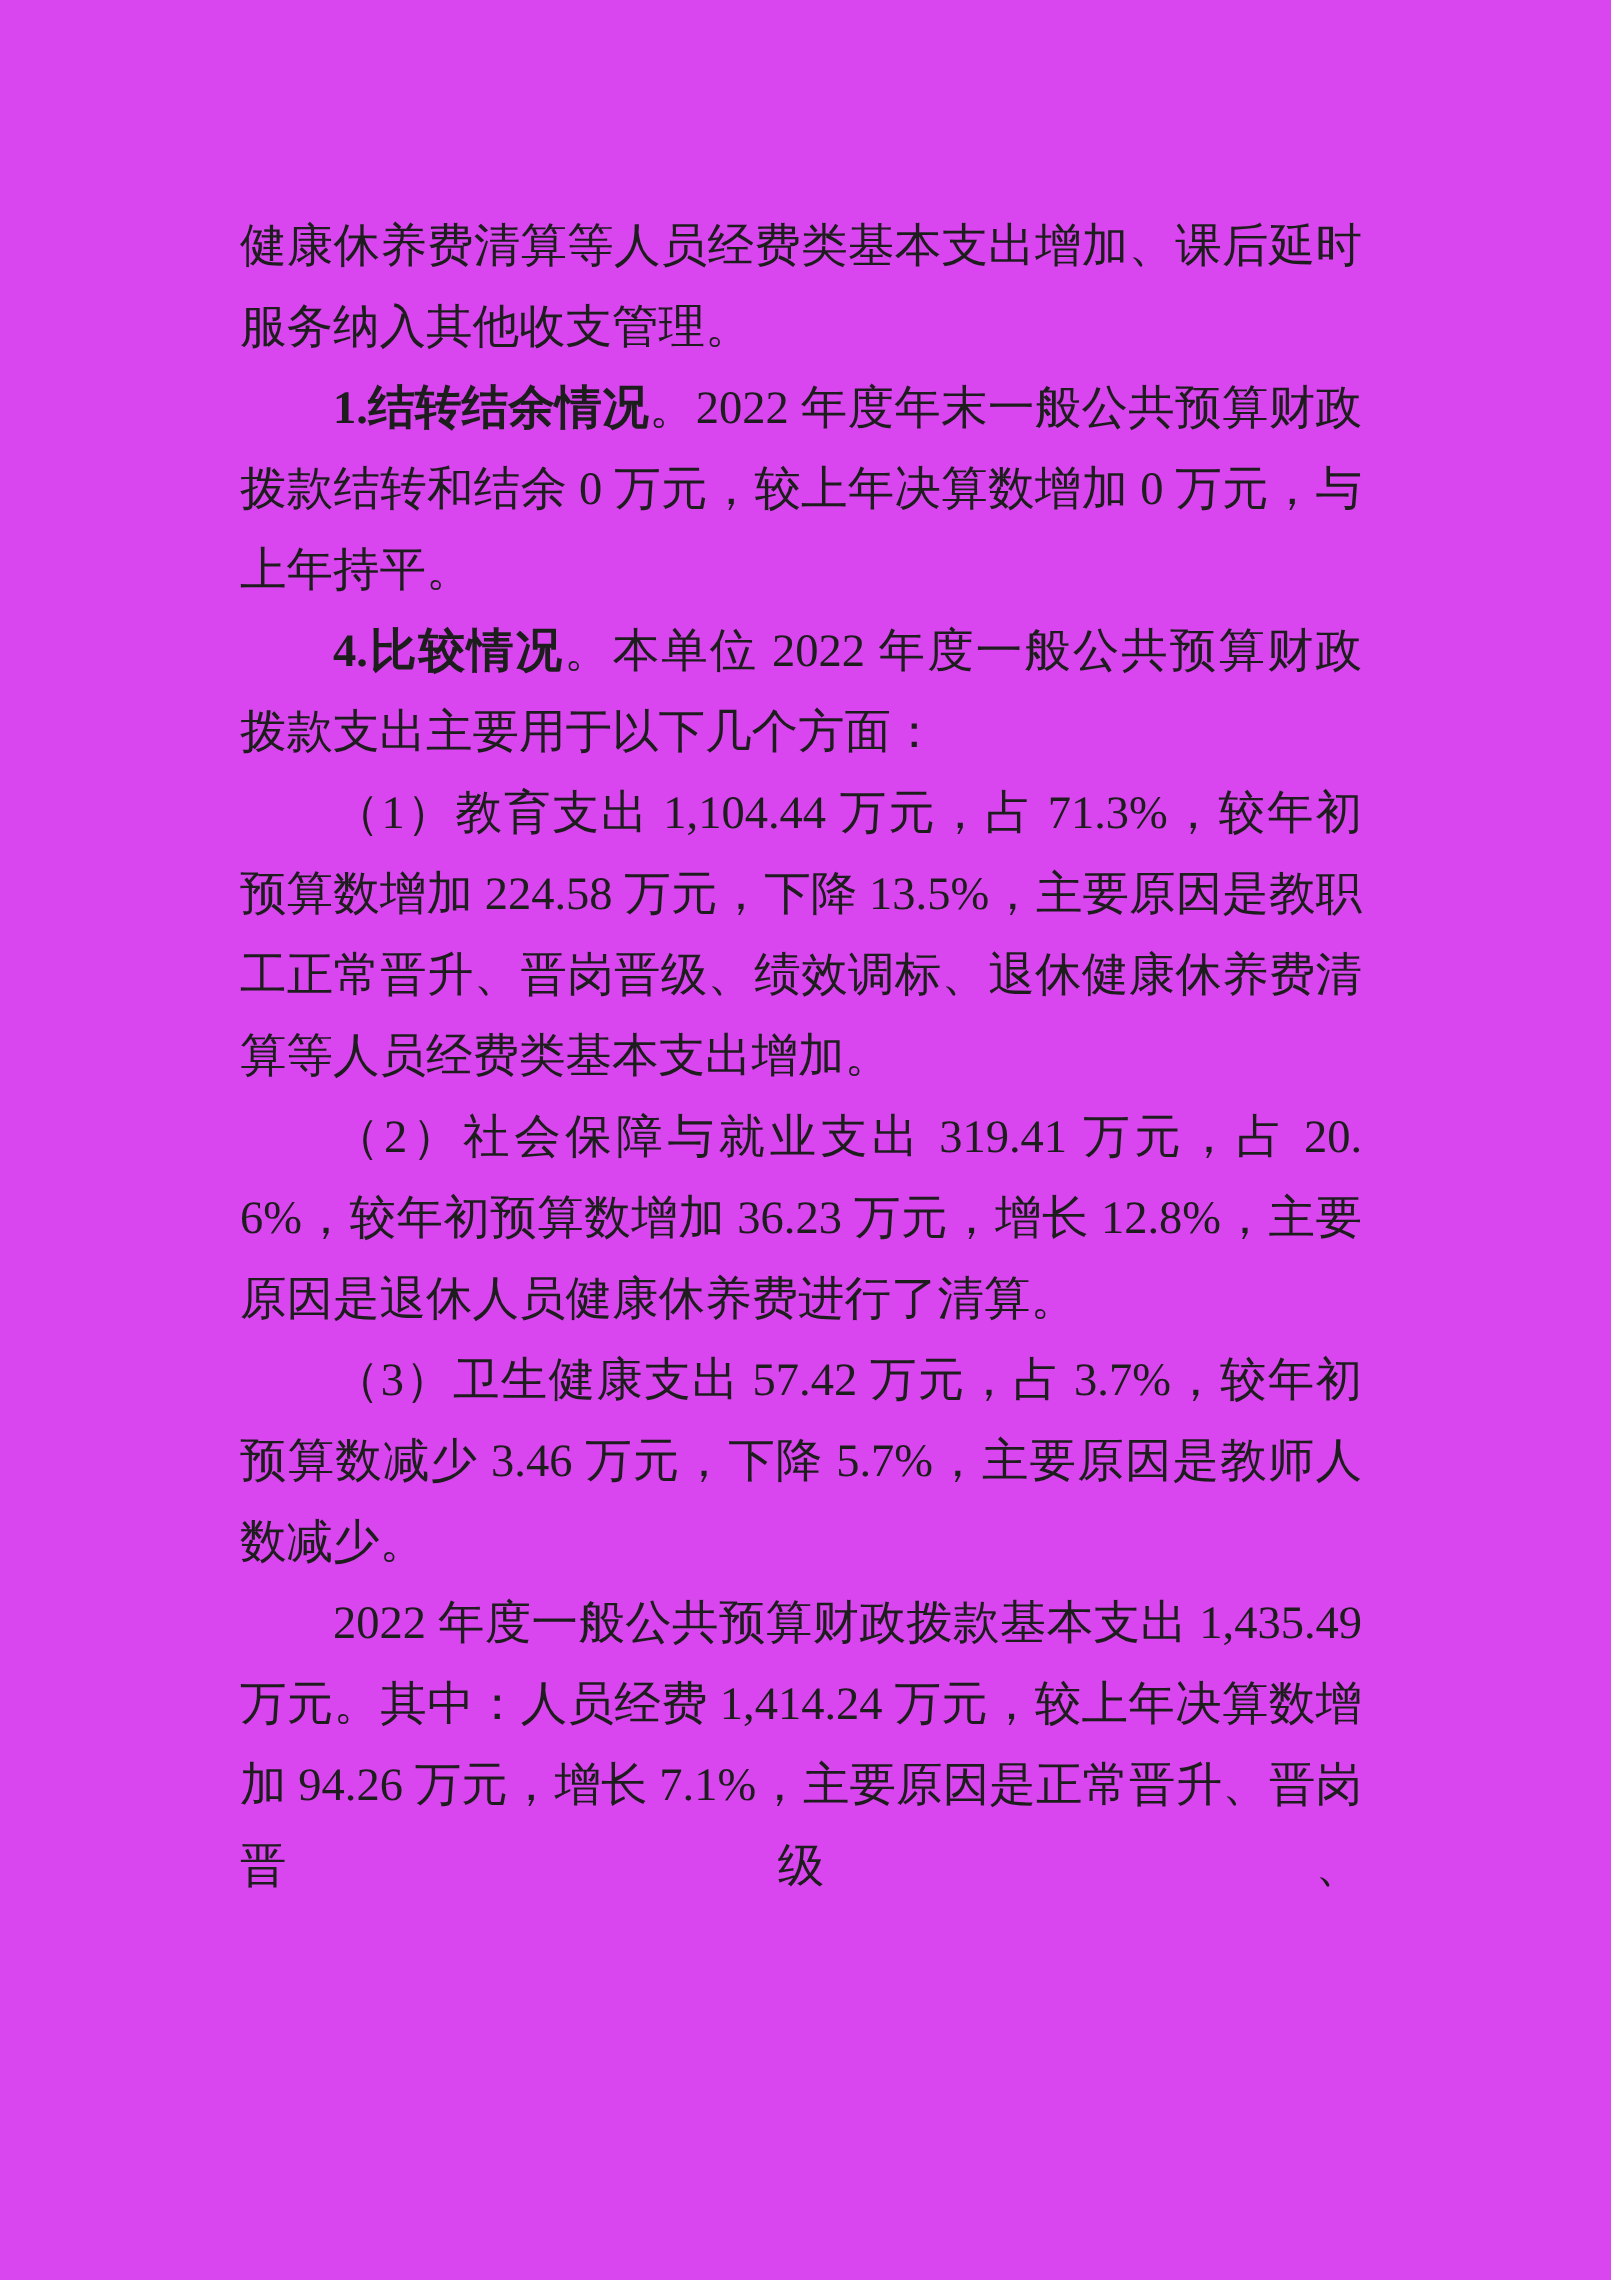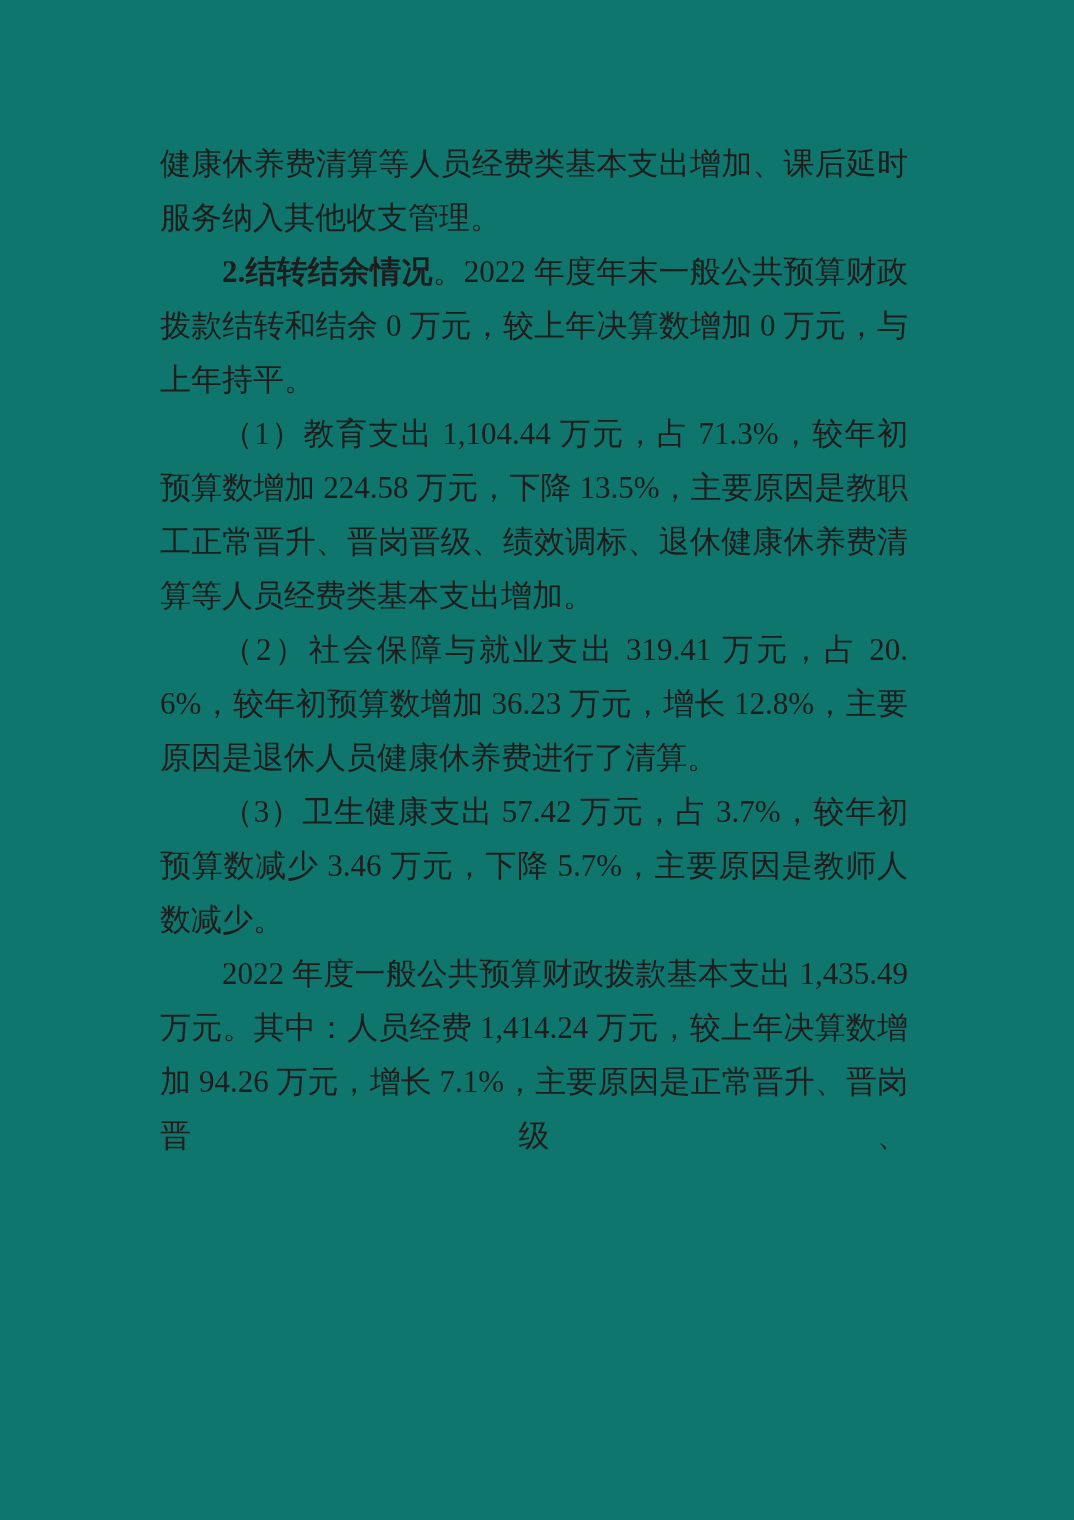--- a/index.html
+++ b/index.html
@@ -41,27 +41,28 @@
     font-weight: 700;
   }
   
   .fill-last {
     text-align-last: justify;
   }
 </style>
 </head>
 <body>
 
-<div class="page" style="background: #0f766e;">
+<div class="page" style="background: #d946ef;">
   <div class="content" style="color: rgb(29, 29, 29);">
 
     <p class="para"><span>健康休养费清算等人员经费类基本支出增加、课后延时服务纳入其他收支管理。</span></p>
 
-    <p class="para indent"><span class="lead-bold">2.结转结余情况</span><span>。2022 年度年末一般公共预算财政拨款结转和结余 0 万元，较上年决算数增加 0 万元，与上年持平。</span></p>
+    <p class="para indent"><span class="lead-bold">1.结转结余情况</span><span>。2022 年度年末一般公共预算财政拨款结转和结余 0 万元，较上年决算数增加 0 万元，与上年持平。</span></p>
 
+    <p class="para indent"><span class="lead-bold">4.比较情况</span><span>。本单位 2022 年度一般公共预算财政拨款支出主要用于以下几个方面：</span></p>
 
     <p class="para indent"><span>（1）教育支出 1,104.44 万元，占 71.3%，较年初预算数增加 224.58 万元，下降 13.5%，主要原因是教职工正常晋升、晋岗晋级、绩效调标、退休健康休养费清算等人员经费类基本支出增加。</span></p>
 
     <p class="para indent"><span>（2）社会保障与就业支出 319.41 万元，占 20.6%，较年初预算数增加 36.23 万元，增长 12.8%，主要原因是退休人员健康休养费进行了清算。</span></p>
 
     <p class="para indent"><span>（3）卫生健康支出 57.42 万元，占 3.7%，较年初预算数减少 3.46 万元，下降 5.7%，主要原因是教师人数减少。</span></p>
 
 
 
     <p class="para indent fill-last"><span>2022 年度一般公共预算财政拨款基本支出 1,435.49 万元。其中：人员经费 1,414.24 万元，较上年决算数增加 94.26 万元，增长 7.1%，主要原因是正常晋升、晋岗晋级、</span></p>

